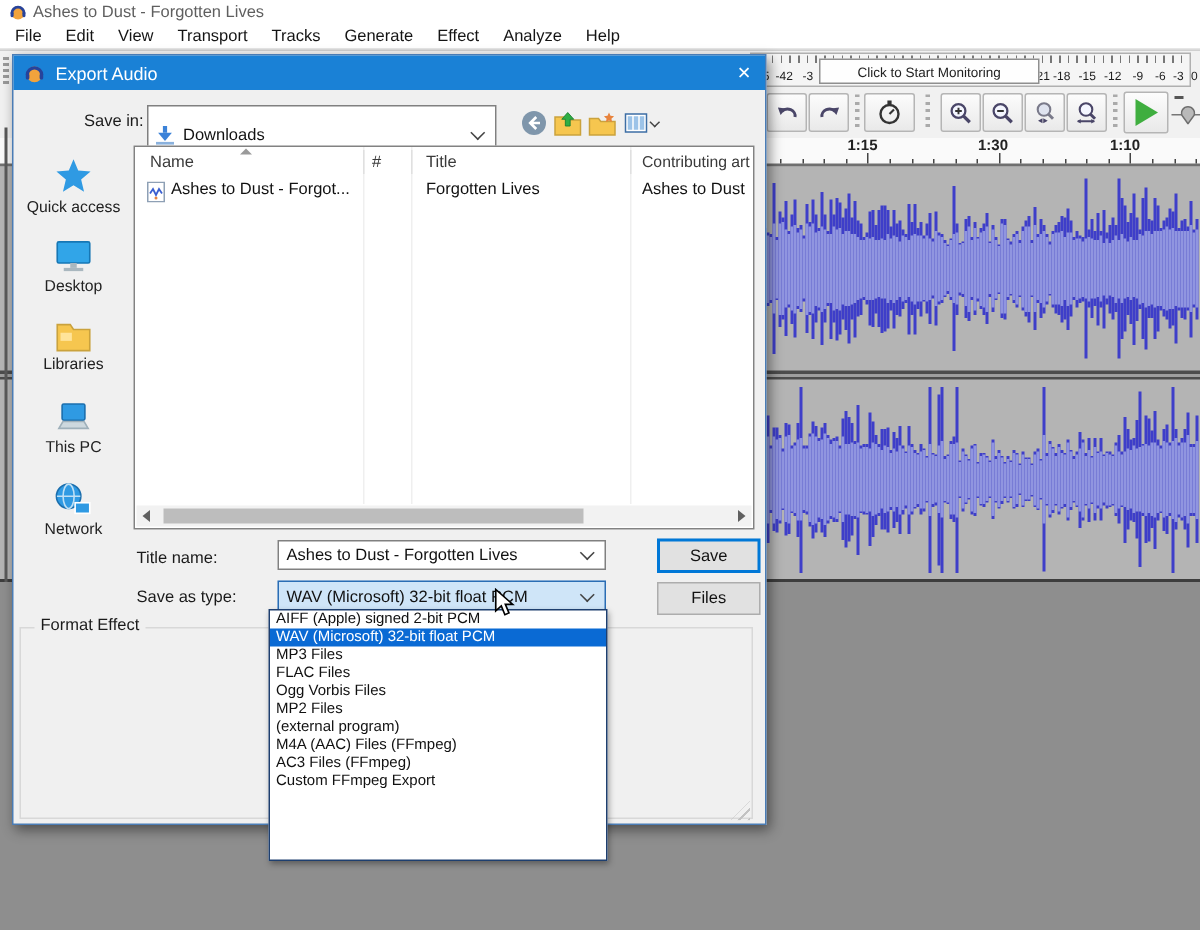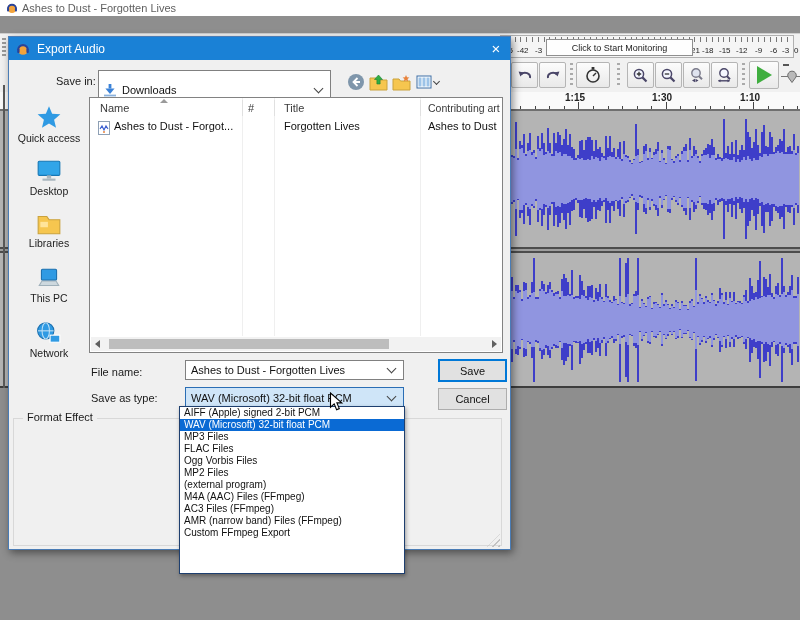--- a/index.html
+++ b/index.html
@@ -107,20 +107,31 @@
   <div class="abs band-title">
     <svg class="abs" style="left:6px;top:2px" width="12" height="12" viewBox="0 0 14 14">
       <circle cx="7" cy="7.6" r="5.2" fill="#f2a33c"></circle>
       <path d="M2.2 8 A4.8 4.8 0 0 1 11.8 8" fill="none" stroke="#27439b" stroke-width="2.2"></path>
       <rect x="1.2" y="7" width="2.4" height="4" rx="1" fill="#27439b"></rect>
       <rect x="10.4" y="7" width="2.4" height="4" rx="1" fill="#27439b"></rect>
     </svg>
     <span class="win-title" style="margin-left:22px">Ashes to Dust - Forgotten Lives</span>
   </div>
 
+  <div class="abs band-menu">
+    <span class="menu-item">File</span>
+    <span class="menu-item">Edit</span>
+    <span class="menu-item">View</span>
+    <span class="menu-item">Transport</span>
+    <span class="menu-item">Tracks</span>
+    <span class="menu-item">Generate</span>
+    <span class="menu-item">Effect</span>
+    <span class="menu-item">Analyze</span>
+    <span class="menu-item">Help</span>
+  </div>
 
   <div class="abs band-tool"></div>
   <div class="abs grip-v"></div>
 
   <div class="abs meter">
     <div class="meter-ticks"></div>
     <span class="mlabel" style="left:3px">45</span>
     <span class="mlabel" style="left:16px">-42</span>
     <span class="mlabel" style="left:34px">-3</span>
     <span class="mlabel" style="left:190px">21</span>
@@ -1225,49 +1236,48 @@
         <div class="cell" style="left:338px;width:74px">Ashes to Dust</div>
       </div>
 
       <div class="hscroll">
         <div class="scroll-arrow" style="margin-left:4px;border-right:5px solid #606060"></div>
         <div class="thumb"></div>
         <div class="scroll-arrow" style="position:absolute;right:4px;border-left:5px solid #606060"></div>
       </div>
     </div>
 
-    <span class="lbl" style="left:82px;top:329px">File name:</span>
+    <span class="lbl" style="left:82px;top:329px">Title name:</span>
     <div class="combo" style="left:176px;top:323px;width:219px;height:20px">
       <span class="txt">Ashes to Dust - Forgotten Lives</span>
       <span class="caret"></span>
     </div>
     <div class="btn default" style="left:429px;top:322px;width:69px;height:23px">Save</div>
 
     <span class="lbl" style="left:82px;top:355px">Save as type:</span>
     <div class="combo" style="left:176px;top:350px;width:219px;height:21px;background:var(--combo-focus);border-color:#2a6db4">
       <span class="txt">WAV (Microsoft) 32-bit float PCM</span>
       <span class="caret"></span>
     </div>
-    <div class="btn" style="left:429px;top:351px;width:69px;height:22px">Cancel</div>
+    <div class="btn" style="left:429px;top:351px;width:69px;height:22px">Files</div>
 
     <span class="grp-label">Format Effect</span>
     <div class="groupbox"></div>
     <div class="resize-grip"></div>
   </div>
 
   <div class="abs dropdown">
     <div class="dd-item">AIFF (Apple) signed 2-bit PCM</div>
     <div class="dd-item selected">WAV (Microsoft) 32-bit float PCM</div>
     <div class="dd-item">MP3 Files</div>
     <div class="dd-item">FLAC Files</div>
     <div class="dd-item">Ogg Vorbis Files</div>
     <div class="dd-item">MP2 Files</div>
     <div class="dd-item">(external program)</div>
     <div class="dd-item">M4A (AAC) Files (FFmpeg)</div>
     <div class="dd-item">AC3 Files (FFmpeg)</div>
-    <div class="dd-item">AMR (narrow band) Files (FFmpeg)</div>
     <div class="dd-item">Custom FFmpeg Export</div>
   </div>
 
   <svg class="abs cursor" width="17" height="21" viewBox="0 0 17 21">
     <path d="M1.5 1 L1.5 15.2 L5.2 11.9 L7.6 17.8 L10.3 16.6 L7.9 10.9 L12.8 10.9 Z" fill="#fff" stroke="#000" stroke-width="1.1"></path>
   </svg>
 </div>
 
 </body></html>

